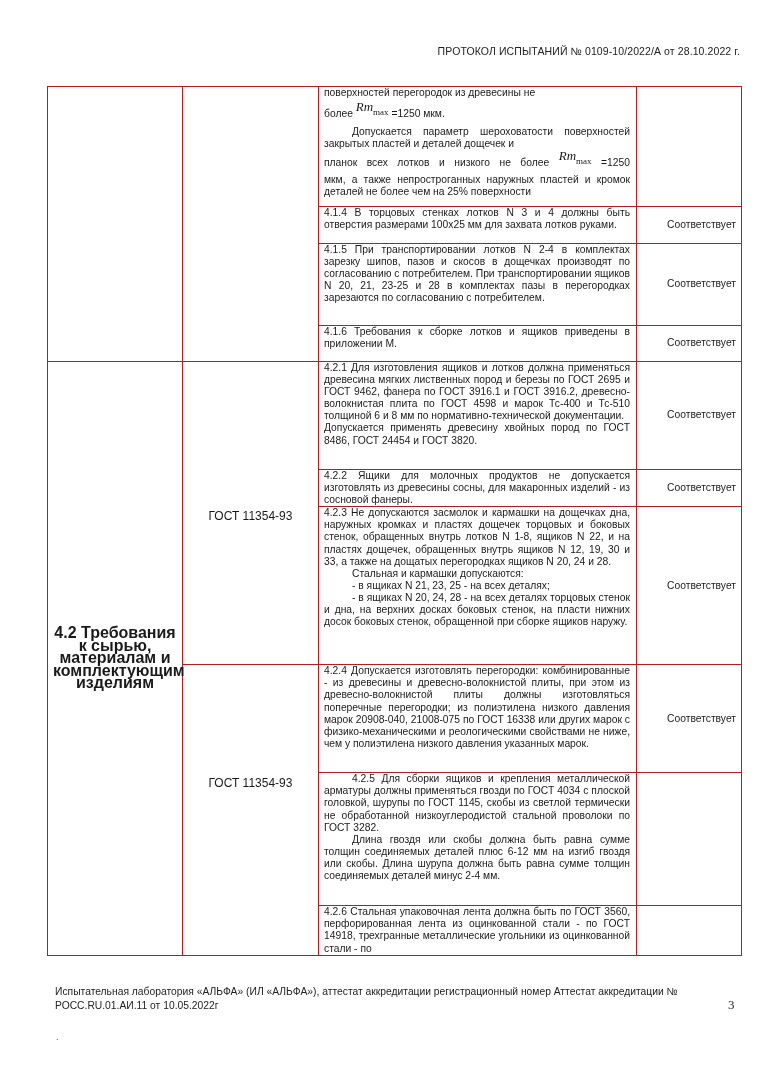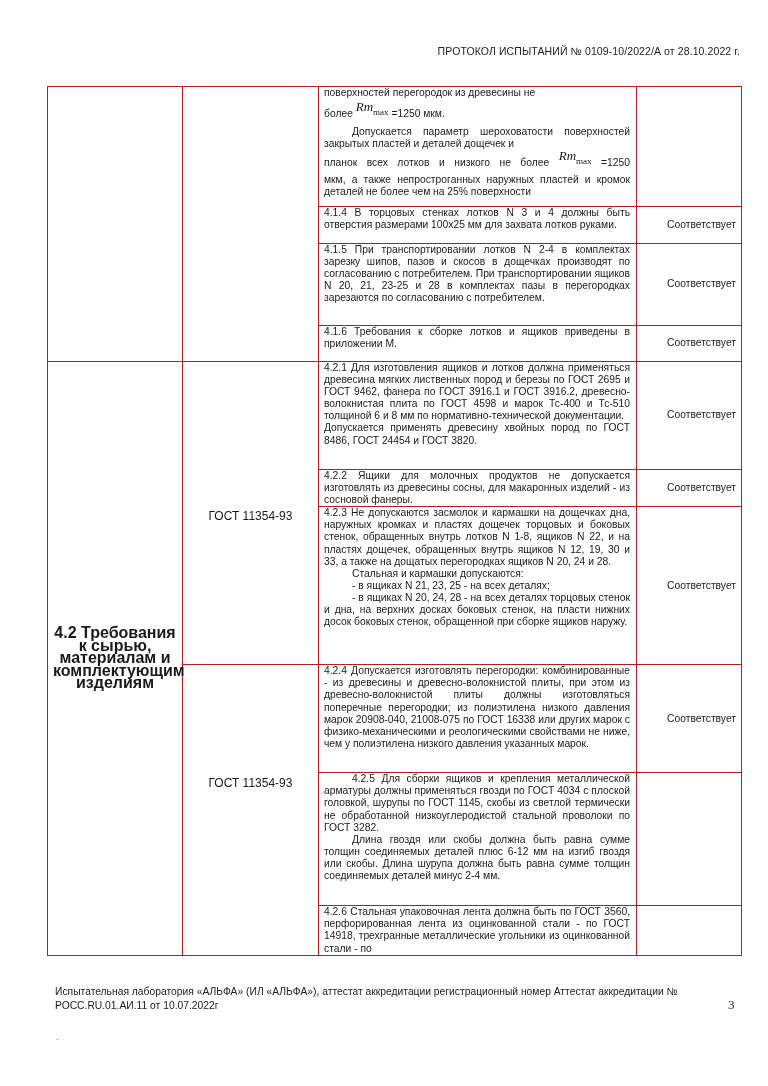--- a/index.html
+++ b/index.html
@@ -126,15 +126,15 @@
       </td>
       <td class="res"></td>
     </tr>
     <tr style="height:50px">
       <td class="req">4.2.6 Стальная упаковочная лента должна быть по ГОСТ 3560, перфорированная лента из оцинкованной стали - по ГОСТ 14918, трехгранные металлические угольники из оцинкованной стали - по</td>
       <td class="res"></td>
     </tr>
   </tbody>
 </table>
 
-<div class="footer">Испытательная лаборатория «АЛЬФА» (ИЛ «АЛЬФА»), аттестат аккредитации регистрационный номер Аттестат аккредитации № РОСС.RU.01.АИ.11 от 10.07.2022г</div>
+<div class="footer">Испытательная лаборатория «АЛЬФА» (ИЛ «АЛЬФА»), аттестат аккредитации регистрационный номер Аттестат аккредитации № РОСС.RU.01.АИ.11 от 10.05.2022г</div>
 <div class="page-num">3</div>
 <div class="dot">.</div>
 
 </body></html>

